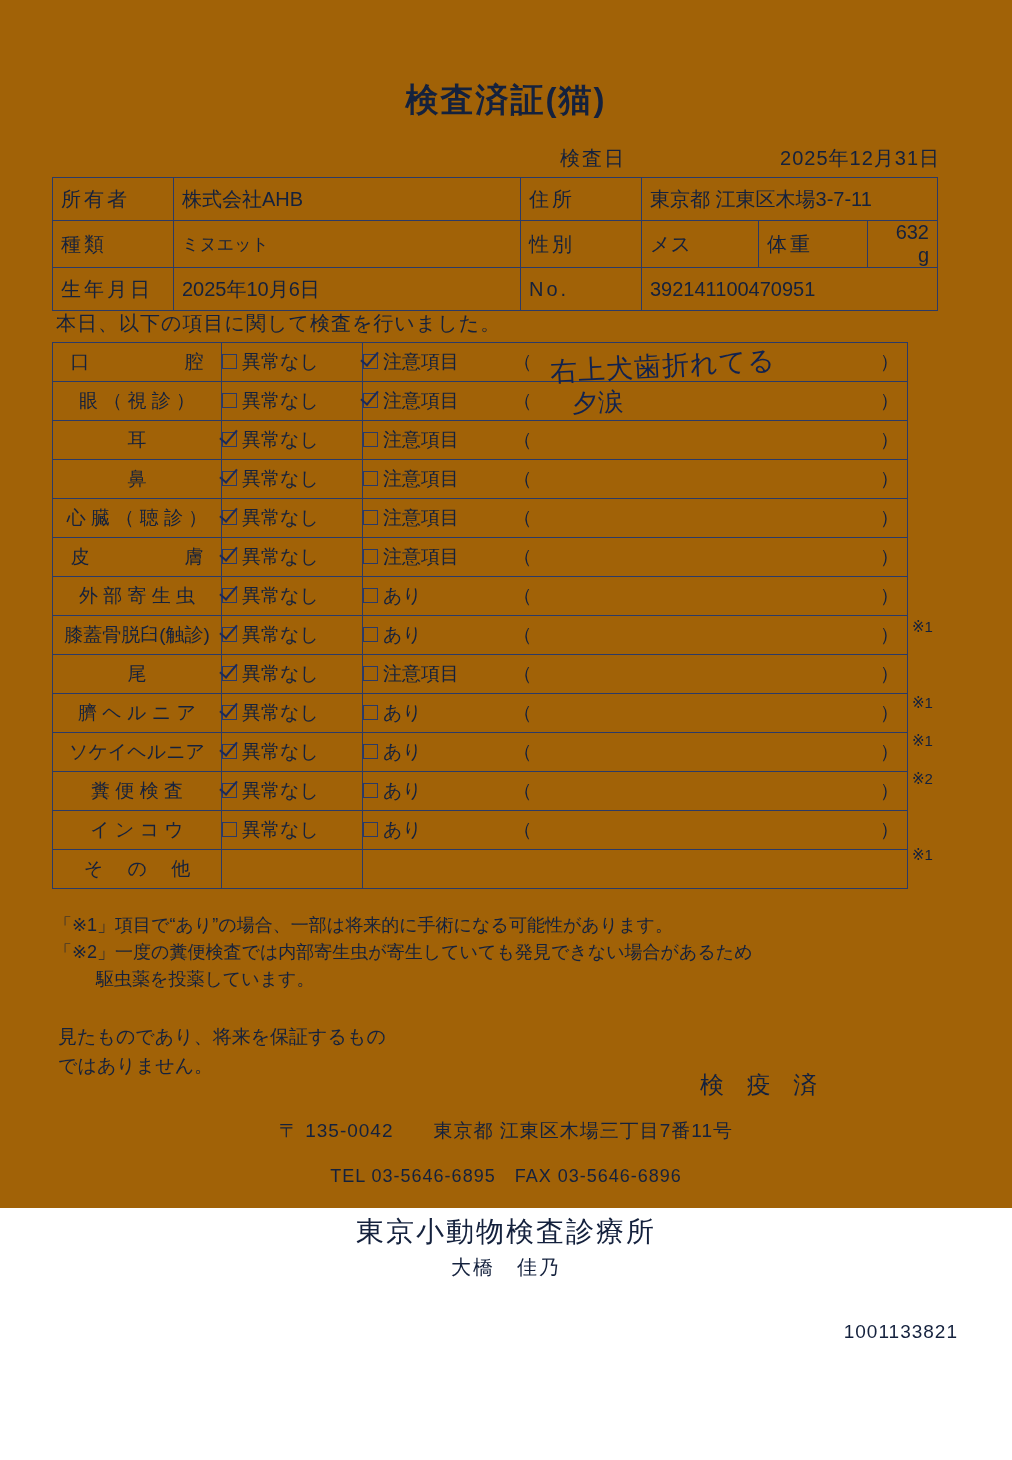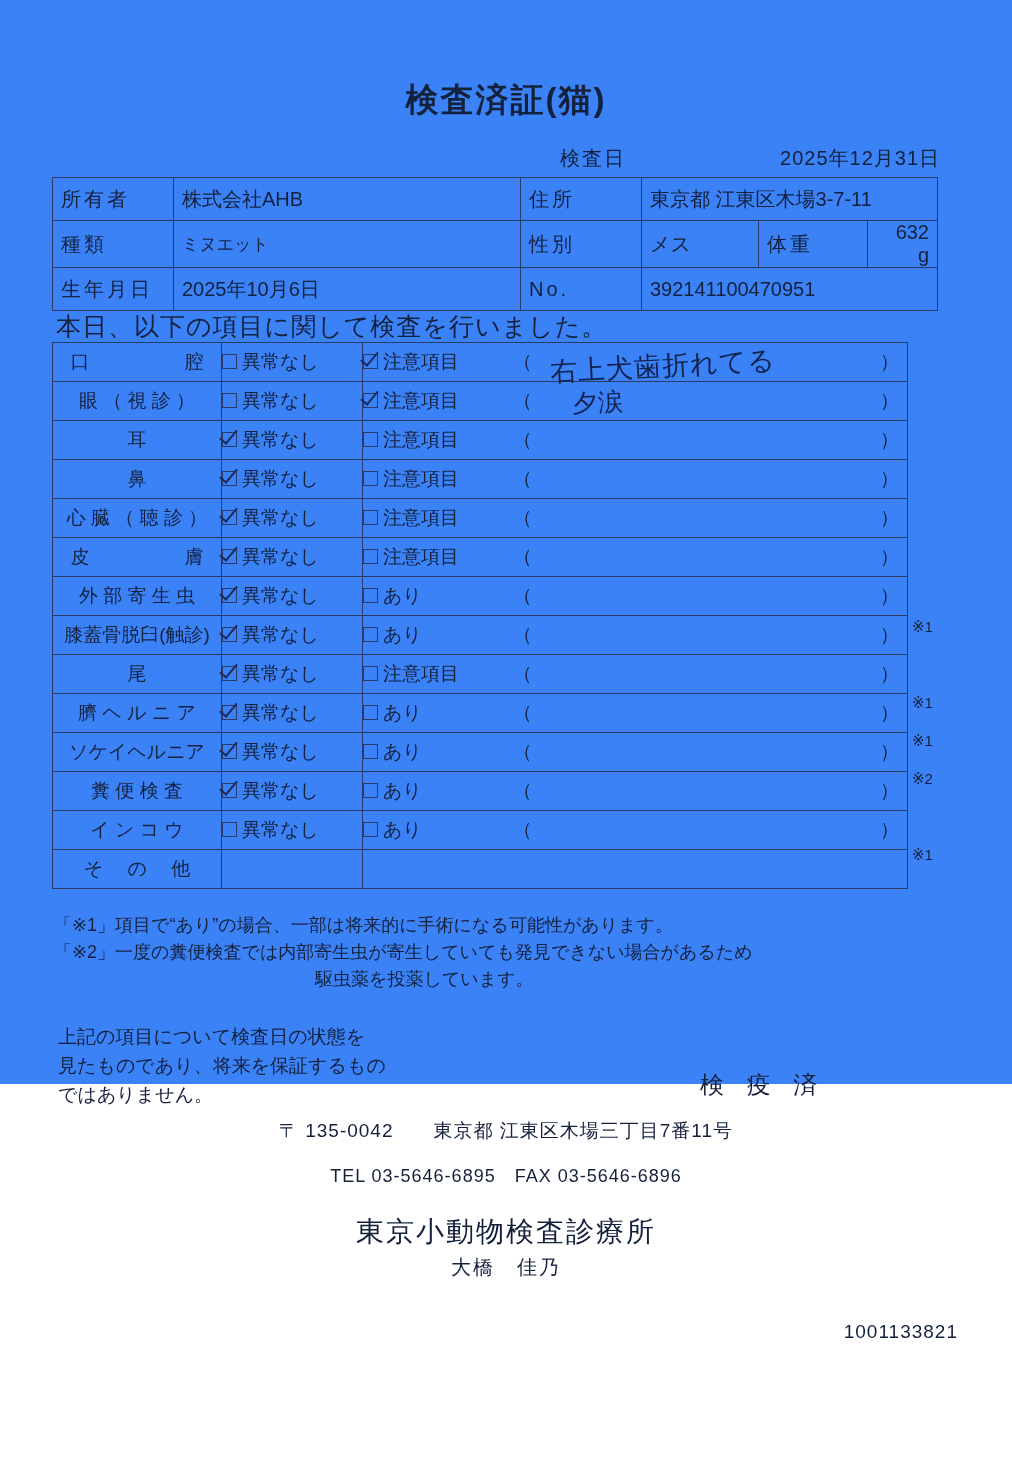--- a/index.html
+++ b/index.html
@@ -12,22 +12,22 @@
     height: 1460px;
     position: relative;
     font-family: "Liberation Sans", "DejaVu Sans", sans-serif;
     color: #1a1a2e;
     overflow: hidden;
   }
   .page {
     position: absolute;
     left: 0; top: 0;
     width: 1012px;
-    height: 1084px;
-    background: #3b82f6;
+    height: 1208px;
+    background: #a16207;
   }
 
   
   .title {
     position: absolute;
     top: 78px;
     left: 0;
     width: 1012px;
     text-align: center;
     font-size: 33px;
@@ -83,21 +83,21 @@
   }
   .val { text-align: left; }
   .val-right { text-align: right; padding-right: 14px; }
   .small-val { font-size: 17px; }
 
   
   .intro {
     position: absolute;
     top: 310px;
     left: 56px;
-    font-size: 25px;
+    font-size: 20px;
     color: #14213d;
     letter-spacing: 1px;
   }
 
   
   .check-table {
     position: absolute;
     top: 342px;
     left: 52px;
     width: 856px;
@@ -173,21 +173,21 @@
 
   
   .notes {
     position: absolute;
     top: 912px;
     left: 54px;
     font-size: 18px;
     color: #14213d;
     line-height: 27px;
   }
-  .notes .indent { padding-left: 42px; display: block; text-align: center; }
+  .notes .indent { padding-left: 42px; display: block; }
 
   
   .statement {
     position: absolute;
     top: 1022px;
     left: 58px;
     font-size: 19px;
     line-height: 29px;
     color: #14213d;
   }
@@ -405,21 +405,20 @@
   <div class="hand hand1">右上犬歯折れてる</div>
   <div class="hand hand2">夕涙</div>
 
   <div class="notes">
     <div>「※1」項目で“あり”の場合、一部は将来的に手術になる可能性があります。</div>
     <div>「※2」一度の糞便検査では内部寄生虫が寄生していても発見できない場合があるため</div>
     <span class="indent">駆虫薬を投薬しています。</span>
   </div>
 
   <div class="statement">
-    <div>上記の項目について検査日の状態を</div>
     <div>見たものであり、将来を保証するもの</div>
     <div>ではありません。</div>
   </div>
 
   <div class="kenekizumi">検 疫 済</div>
 
   <div class="addr">〒 135-0042　　東京都 江東区木場三丁目7番11号</div>
   <div class="tel">TEL 03-5646-6895　FAX 03-5646-6896</div>
   <div class="clinic">東京小動物検査診療所</div>
   <div class="vet">大橋　佳乃</div>

